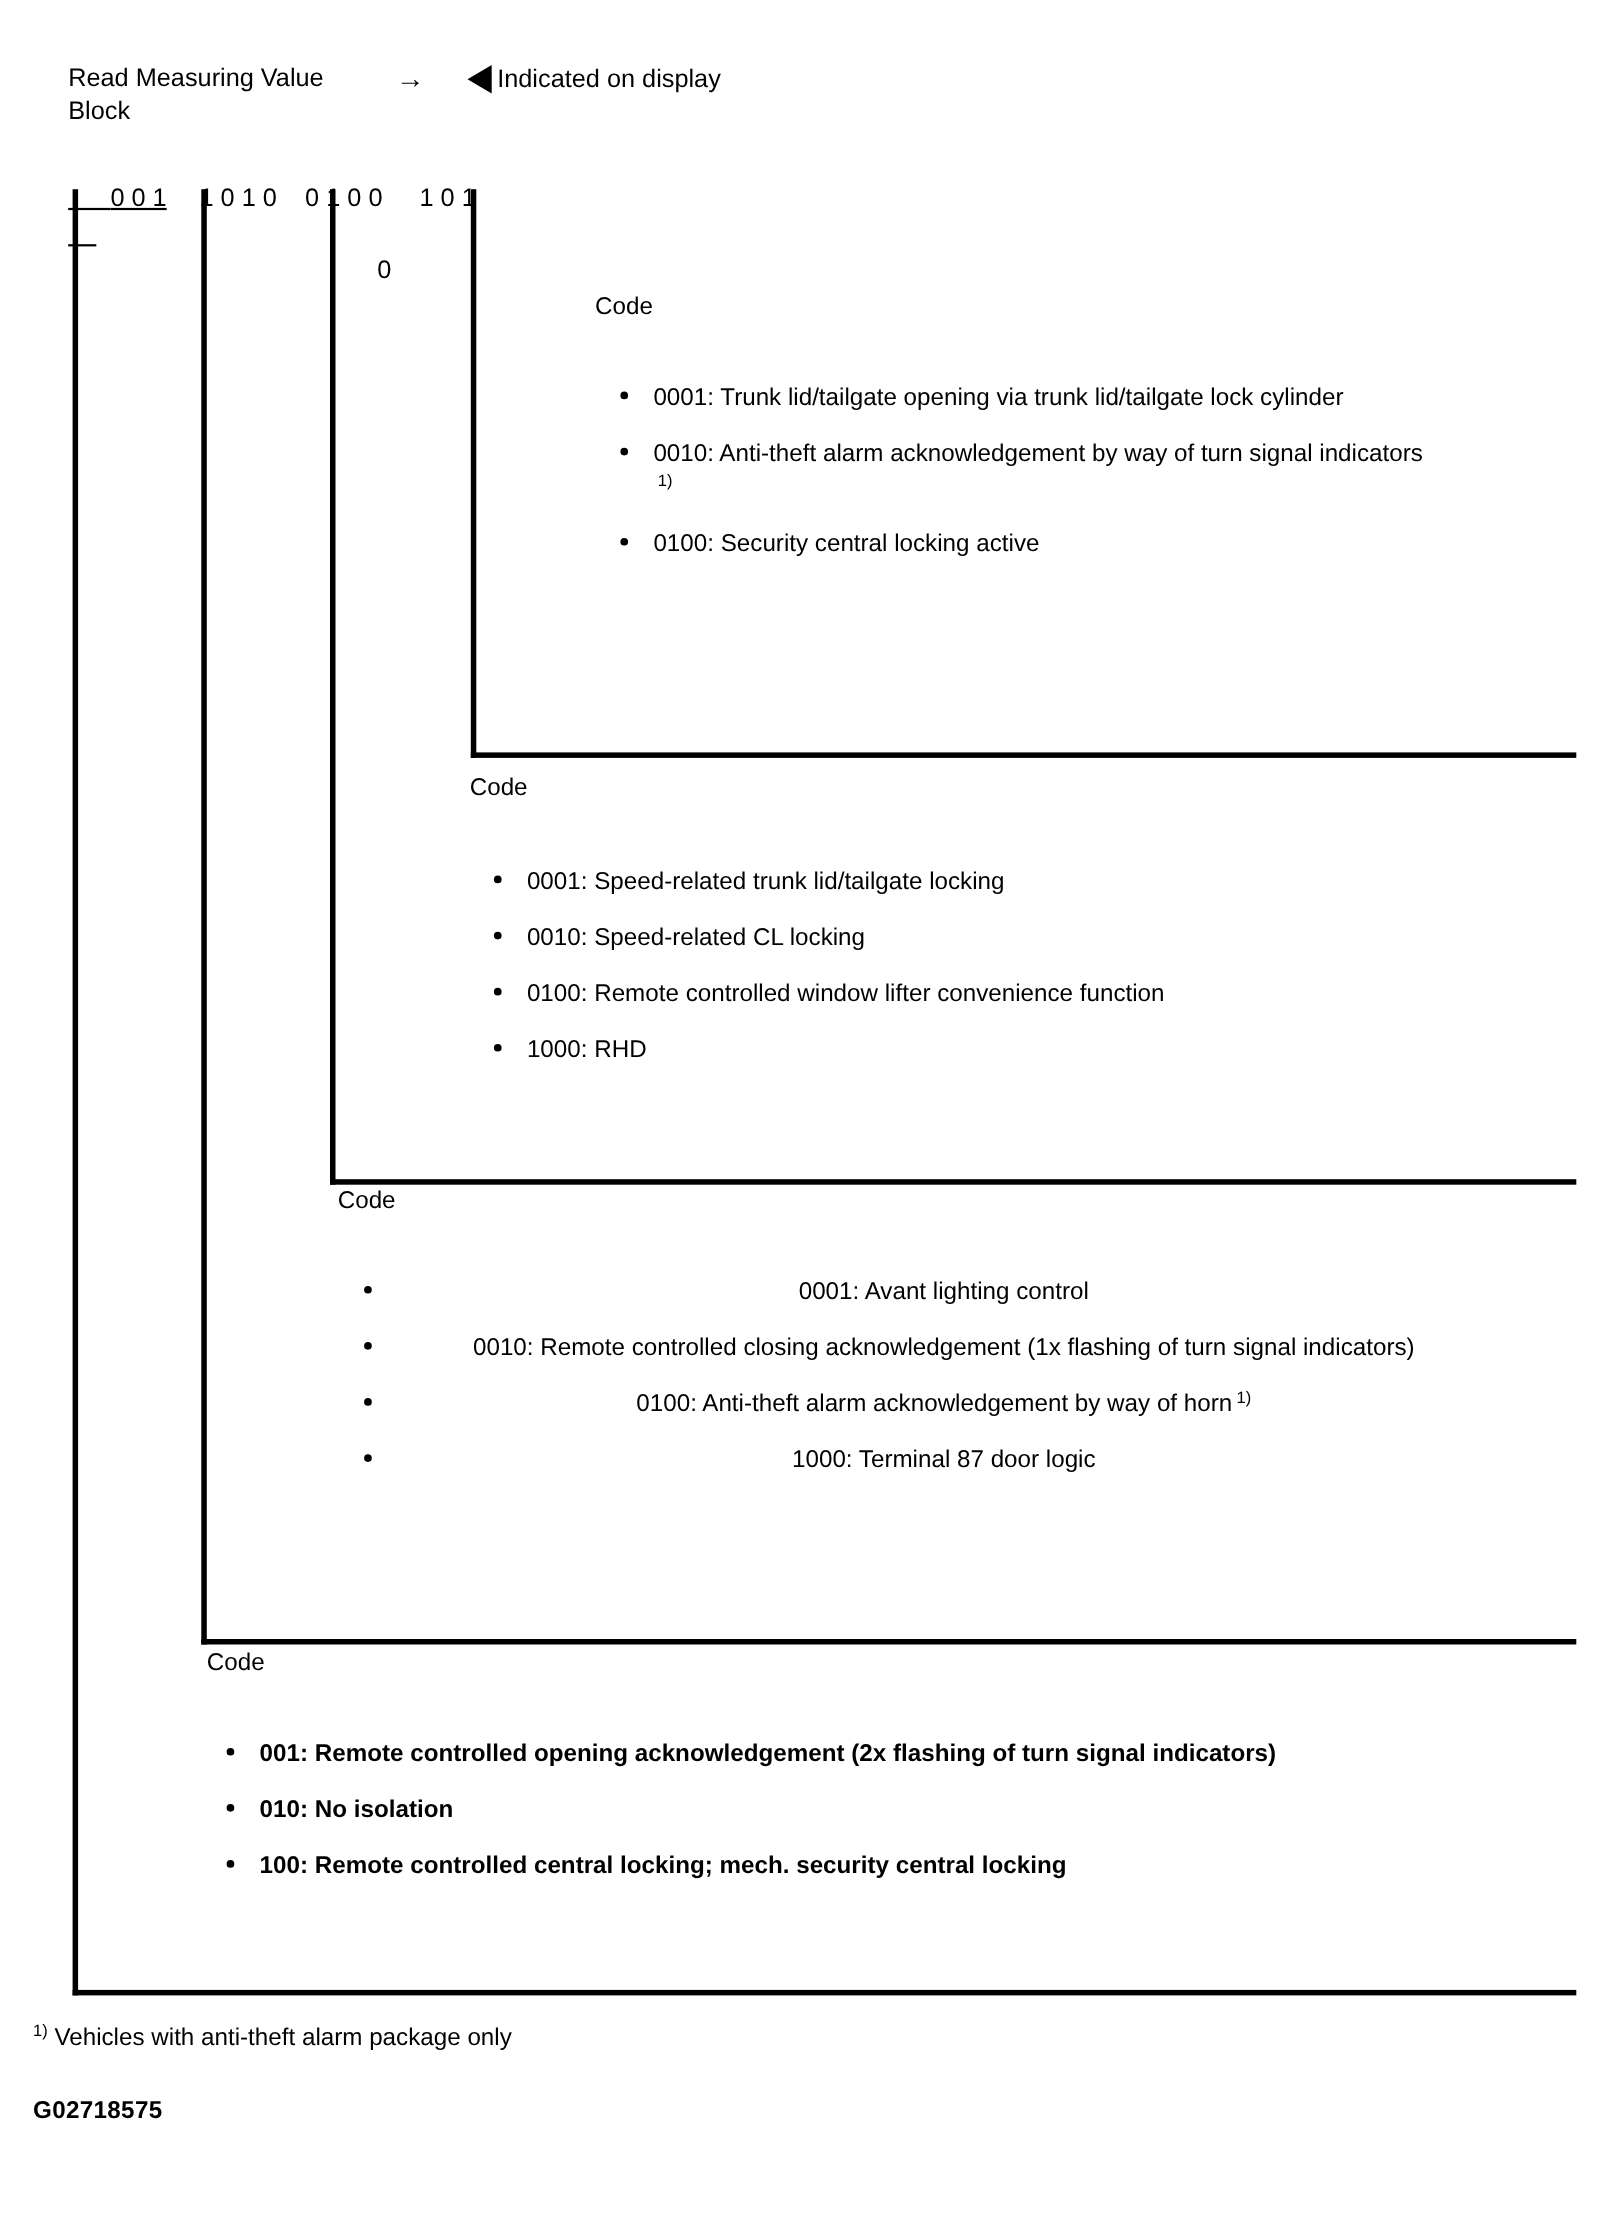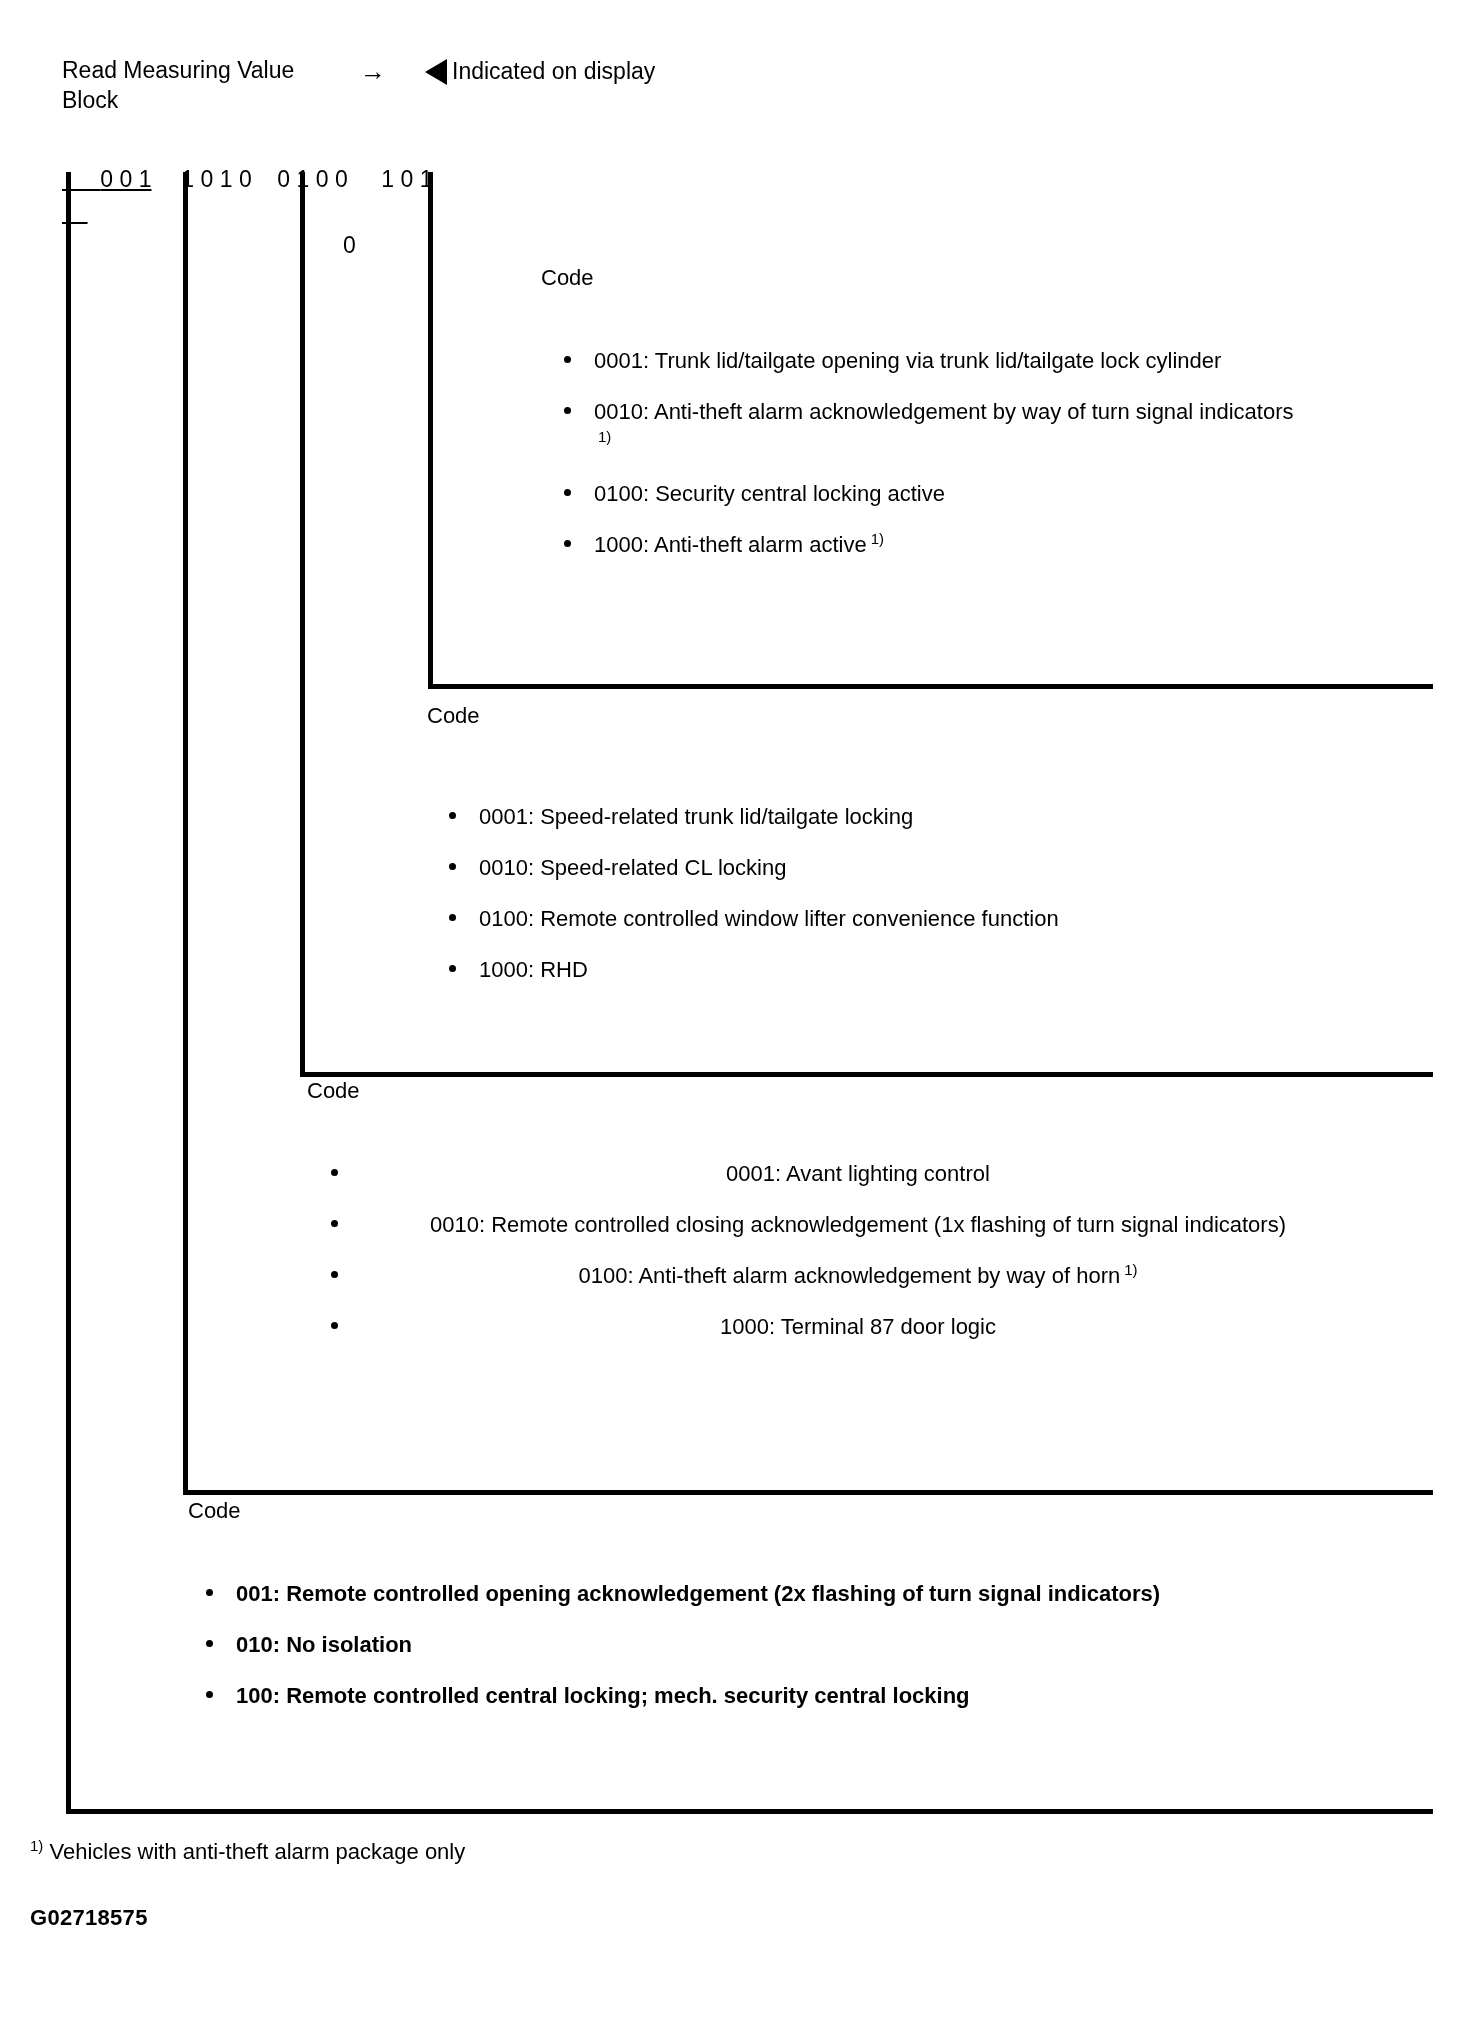--- a/index.html
+++ b/index.html
@@ -183,27 +183,24 @@
   <div class="bullets" style="left:558px; top:345px; width:820px;">
     <div class="bullet">
       <span class="txt">0001: Trunk lid/tailgate opening via trunk lid/tailgate lock cylinder</span>
     </div>
     <div class="bullet">
       <span class="txt">0010: Anti-theft alarm acknowledgement by way of turn signal indicators</span><sup class="fn">1)</sup>
     </div>
     <div class="bullet">
       <span>0100: Security central locking active</span>
     </div>
-    <div class="bullet">
-      <span>1000: Anti-theft alarm active</span><sup class="fn">1)</sup>
-    </div>
   </div>
 
   <div class="code-label" style="left:427px; top:703px;">Code</div>
-  <div class="bullets" style="left:443px; top:785px; width:930px;margin-top:16px;">
+  <div class="bullets" style="left:443px; top:785px; width:930px;">
     <div class="bullet">
       <span>0001: Speed-related trunk lid/tailgate locking</span>
     </div>
     <div class="bullet">
       <span>0010: Speed-related CL locking</span>
     </div>
     <div class="bullet">
       <span>0100: Remote controlled window lifter convenience function</span>
     </div>
     <div class="bullet">

